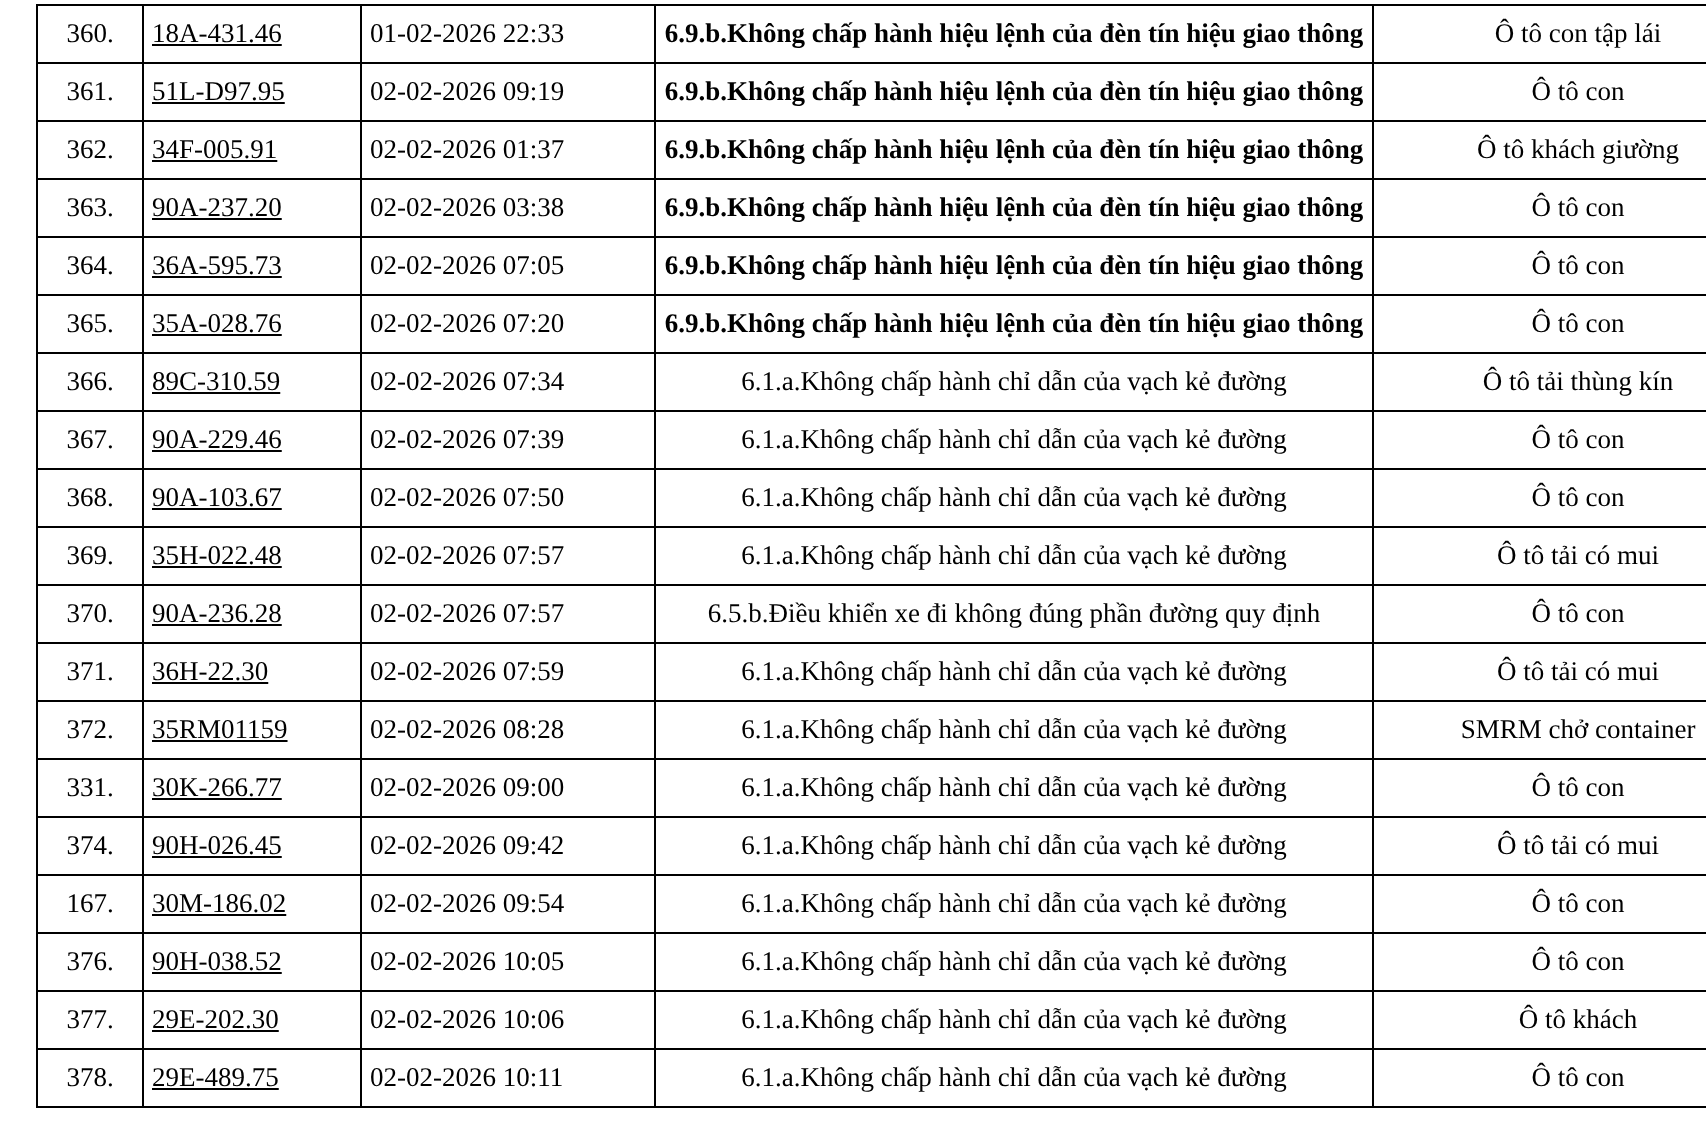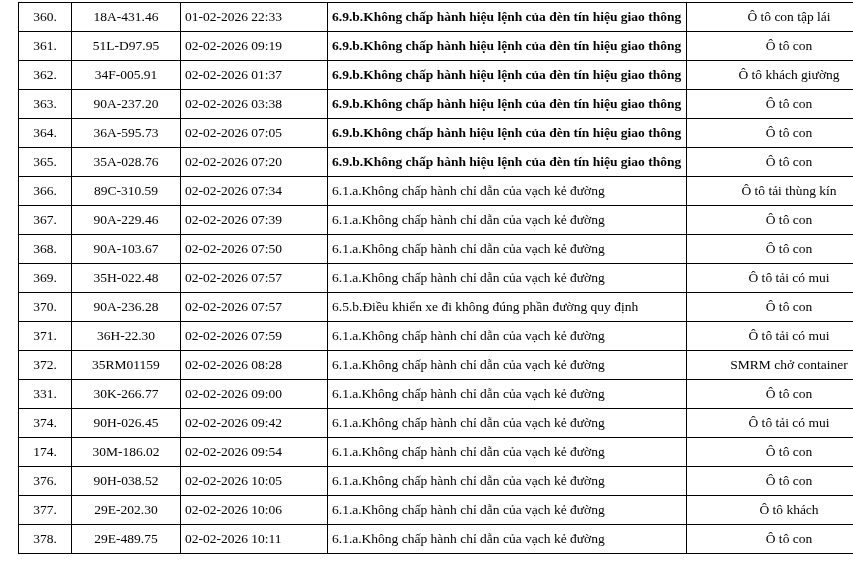--- a/index.html
+++ b/index.html
@@ -35,28 +35,29 @@
     vertical-align: middle;
     overflow: hidden;
     white-space: nowrap;
   }
   td.c-index {
     width: 44px;
     text-align: center;
   }
   td.c-plate {
     width: 100px;
-    text-align: center;
+    text-decoration: underline;
   }
   td.c-time {
     width: 138px;
     text-align: left;
   }
   td.c-violation {
     width: 350px;
+    text-align: center;
     font-weight: 400;
   }
   td.c-vehicle {
     width: 196px;
     text-align: center;
   }
   tr.bold-row td.c-violation {
     font-weight: bold;
   }
 </style>
@@ -165,21 +166,21 @@
           <td class="c-vehicle">Ô tô con</td>
         </tr>
         <tr>
           <td class="c-index">374.</td>
           <td class="c-plate">90H-026.45</td>
           <td class="c-time">02-02-2026 09:42</td>
           <td class="c-violation">6.1.a.Không chấp hành chỉ dẫn của vạch kẻ đường</td>
           <td class="c-vehicle">Ô tô tải có mui</td>
         </tr>
         <tr>
-          <td class="c-index">174.</td>
+          <td class="c-index">167.</td>
           <td class="c-plate">30M-186.02</td>
           <td class="c-time">02-02-2026 09:54</td>
           <td class="c-violation">6.1.a.Không chấp hành chỉ dẫn của vạch kẻ đường</td>
           <td class="c-vehicle">Ô tô con</td>
         </tr>
         <tr>
           <td class="c-index">376.</td>
           <td class="c-plate">90H-038.52</td>
           <td class="c-time">02-02-2026 10:05</td>
           <td class="c-violation">6.1.a.Không chấp hành chỉ dẫn của vạch kẻ đường</td>

